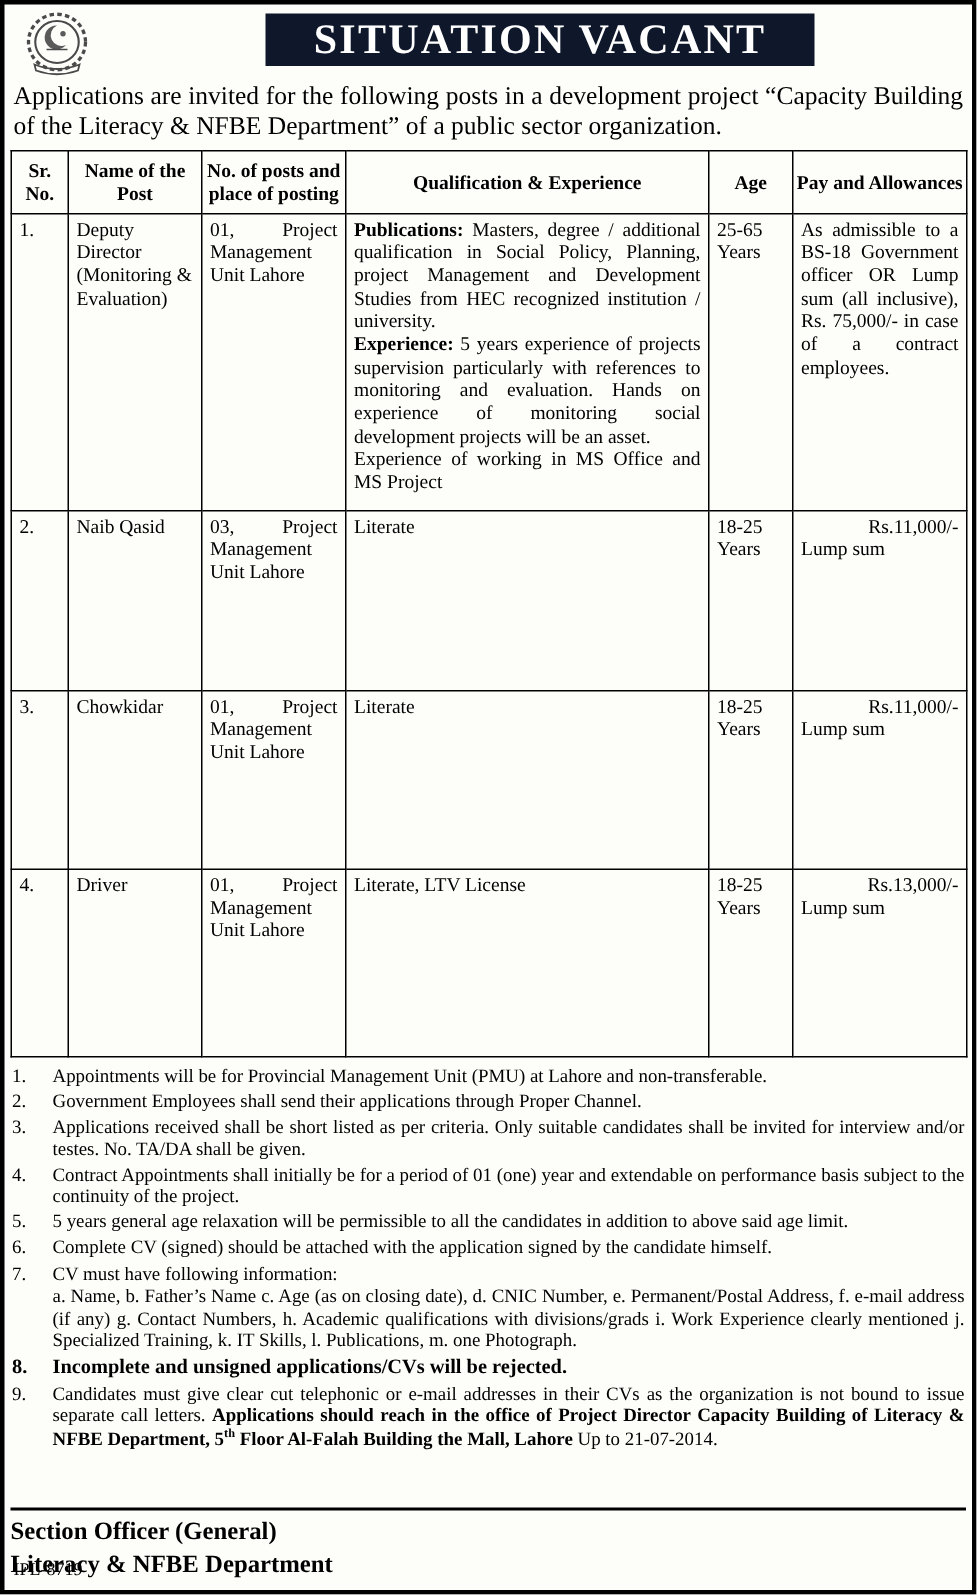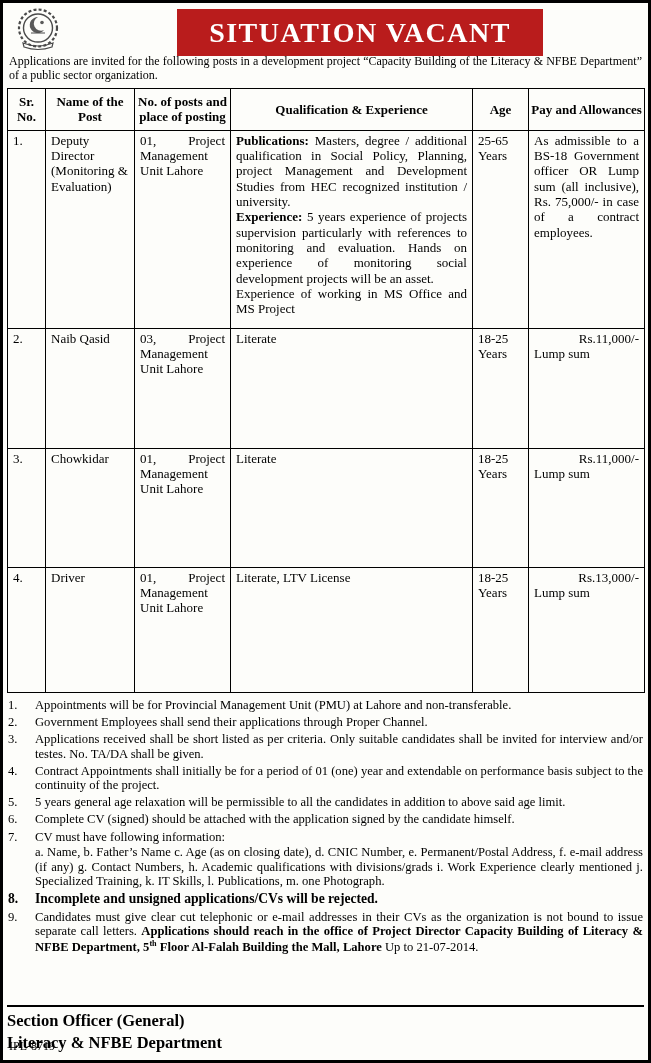--- a/index.html
+++ b/index.html
@@ -7,30 +7,30 @@
   body { font-family:"Liberation Serif", serif; color:#000; }
   .page {
     width:651px; height:1063px; background:#fdfdfa;
     border:3px solid #000; padding:3px 4px;
     display:flex; flex-direction:column; overflow:hidden;
   }
   
   .ad-header { position:relative; height:46px; flex:0 0 auto; }
   .logo { position:absolute; left:4px; top:1px; width:56px; height:44px; }
   .title-banner {
-    position:absolute; left:170px; top:3px; width:366px; height:47px;
-    background:#b91c1c; display:flex; align-items:center; justify-content:center;
+    position:absolute; left:170px; top:3px; width:366px; height:35px;
+    background:#0f172a; display:flex; align-items:center; justify-content:center;
   }
   .title-banner .ttl {
     color:#fff; font-weight:bold; font-size:28px; letter-spacing:1.5px;
     font-family:"Liberation Serif", serif; white-space:nowrap;
   }
   
   .intro {
-    flex:0 0 auto; font-size:12px; line-height:1.2; text-align:justify;
+    flex:0 0 auto; font-size:17px; line-height:1.2; text-align:justify;
     margin:2px 2px 5px 2px;
   }
   
   table.jobs { width:100%; border-collapse:collapse; table-layout:fixed; flex:0 0 auto; }
   .jobs th, .jobs td {
     border:1.6px solid #000; font-size:13px; line-height:1.18;
     padding:2px 5px; vertical-align:top; overflow:hidden;
   }
   .jobs th { text-align:center; vertical-align:middle; font-weight:bold; padding:2px 2px; }
   .jobs tr.hdr  { height:42px; }

